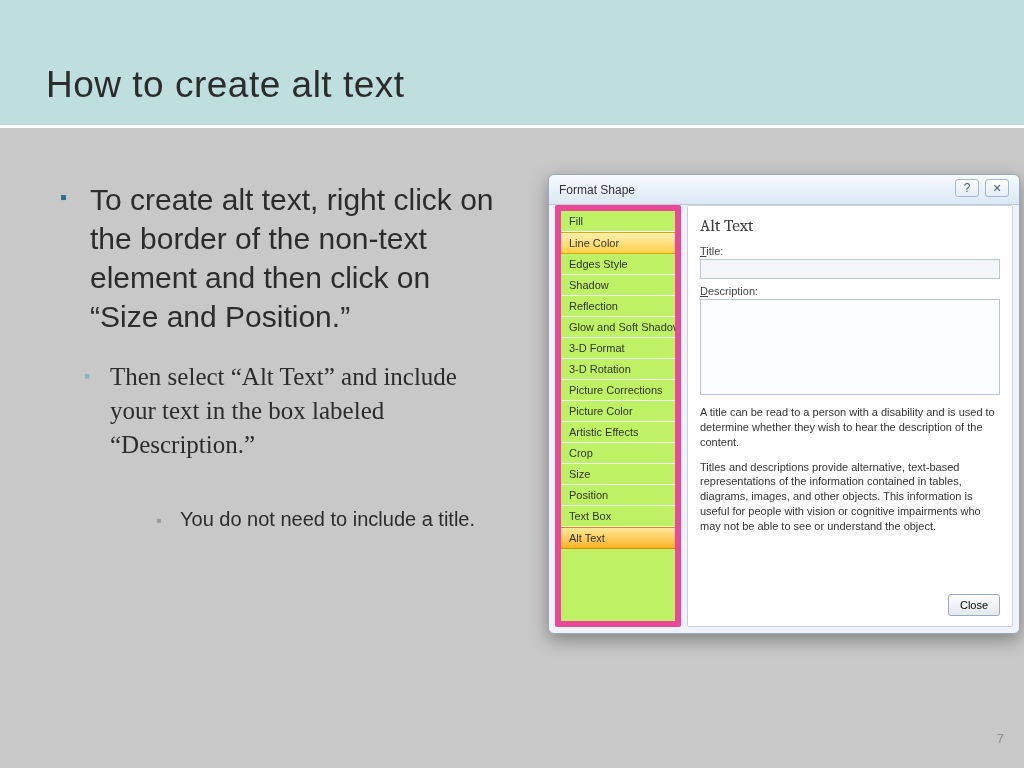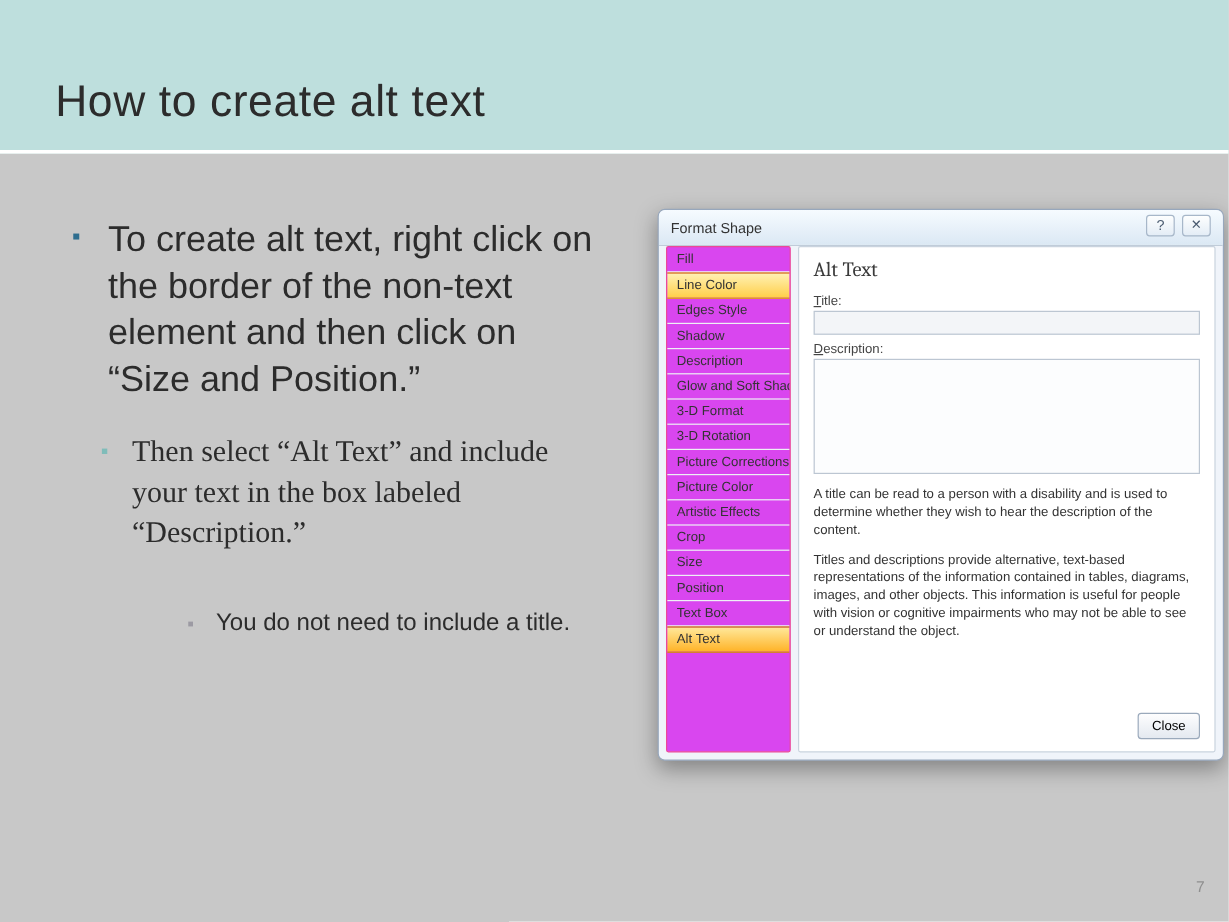--- a/index.html
+++ b/index.html
@@ -25,21 +25,21 @@
   .dlg-title { position: relative; height: 30px; line-height: 30px; padding: 0 10px;
                background: linear-gradient(#f6fbff,#dbe8f4); border-bottom: 1px solid #c0ccd9;
                border-radius: 6px 6px 0 0; font-size: 12px; }
   .dlg-help, .dlg-close { position: absolute; top: 4px; width: 24px; height: 18px; text-align: center;
                line-height: 16px; border: 1px solid #a7b7c9; border-radius: 3px;
                background: linear-gradient(#fdfefe,#e4edf6); color: #4a5b70; cursor: pointer;
                font-family: "Segoe UI", sans-serif; }
   .dlg-help { right: 40px; }
   .dlg-close { right: 10px; font-size: 11px; }
   .dlg-body { position: absolute; inset: 30px 6px 6px 6px; display: flex; gap: 6px; }
-  .catlist { width: 104px; background: #d946ef; border: 1px solid #ec4899; border-radius: 2px; overflow: hidden; }
+  .catlist { width: 126px; background: #bef264; border: 6px solid #ec4899; border-radius: 2px; overflow: hidden; }
   .catitem { padding: 4px 8px; font-size: 11px; color: #333; border-bottom: 1px solid #eef1f5; cursor: pointer; white-space: nowrap; overflow: hidden; }
   .catitem.selhl { background: linear-gradient(#fff1b3,#ffcf4a); border: 1px solid #e0a800; border-left: none; border-right: none; }
   .catitem.selgold { background: linear-gradient(#ffe89a,#ffb327); border: 1px solid #d48f00; border-left: none; border-right: none; }
   .rightpane { flex: 1; background: #fff; border: 1px solid #c9d3de; border-radius: 2px; padding: 10px 12px; position: relative; }
   .pane-title { font-family: Cambria, Georgia, serif; font-size: 17px; color: #3b3b3b; margin-bottom: 10px; }
   .lbl { font-size: 11px; color: #444; margin-top: 6px; }
   .lbl .ul { text-decoration: underline; }
   .txtinput { width: 100%; height: 20px; margin-top: 2px; background: #f3f5f8; border: 1px solid #bcc6d2; }
   .txtarea { width: 100%; height: 96px; margin-top: 2px; background: #fcfdfe; border: 1px solid #bcc6d2; }
   .infotext { font-size: 11px; color: #333; margin-top: 10px; line-height: 1.35; }
@@ -67,21 +67,21 @@
       <span>Format Shape</span>
       <span class="dlg-help">?</span>
       <span class="dlg-close">✕</span>
     </div>
     <div class="dlg-body">
       <div class="catlist" id="catlist">
           <div class="catitem">Fill</div>
           <div class="catitem selhl">Line Color</div>
           <div class="catitem">Edges Style</div>
           <div class="catitem">Shadow</div>
-          <div class="catitem">Description</div>
+          <div class="catitem">Reflection</div>
           <div class="catitem">Glow and Soft Shadow</div>
           <div class="catitem">3-D Format</div>
           <div class="catitem">3-D Rotation</div>
           <div class="catitem">Picture Corrections</div>
           <div class="catitem">Picture Color</div>
           <div class="catitem">Artistic Effects</div>
           <div class="catitem">Crop</div>
           <div class="catitem">Size</div>
           <div class="catitem">Position</div>
           <div class="catitem">Text Box</div>

